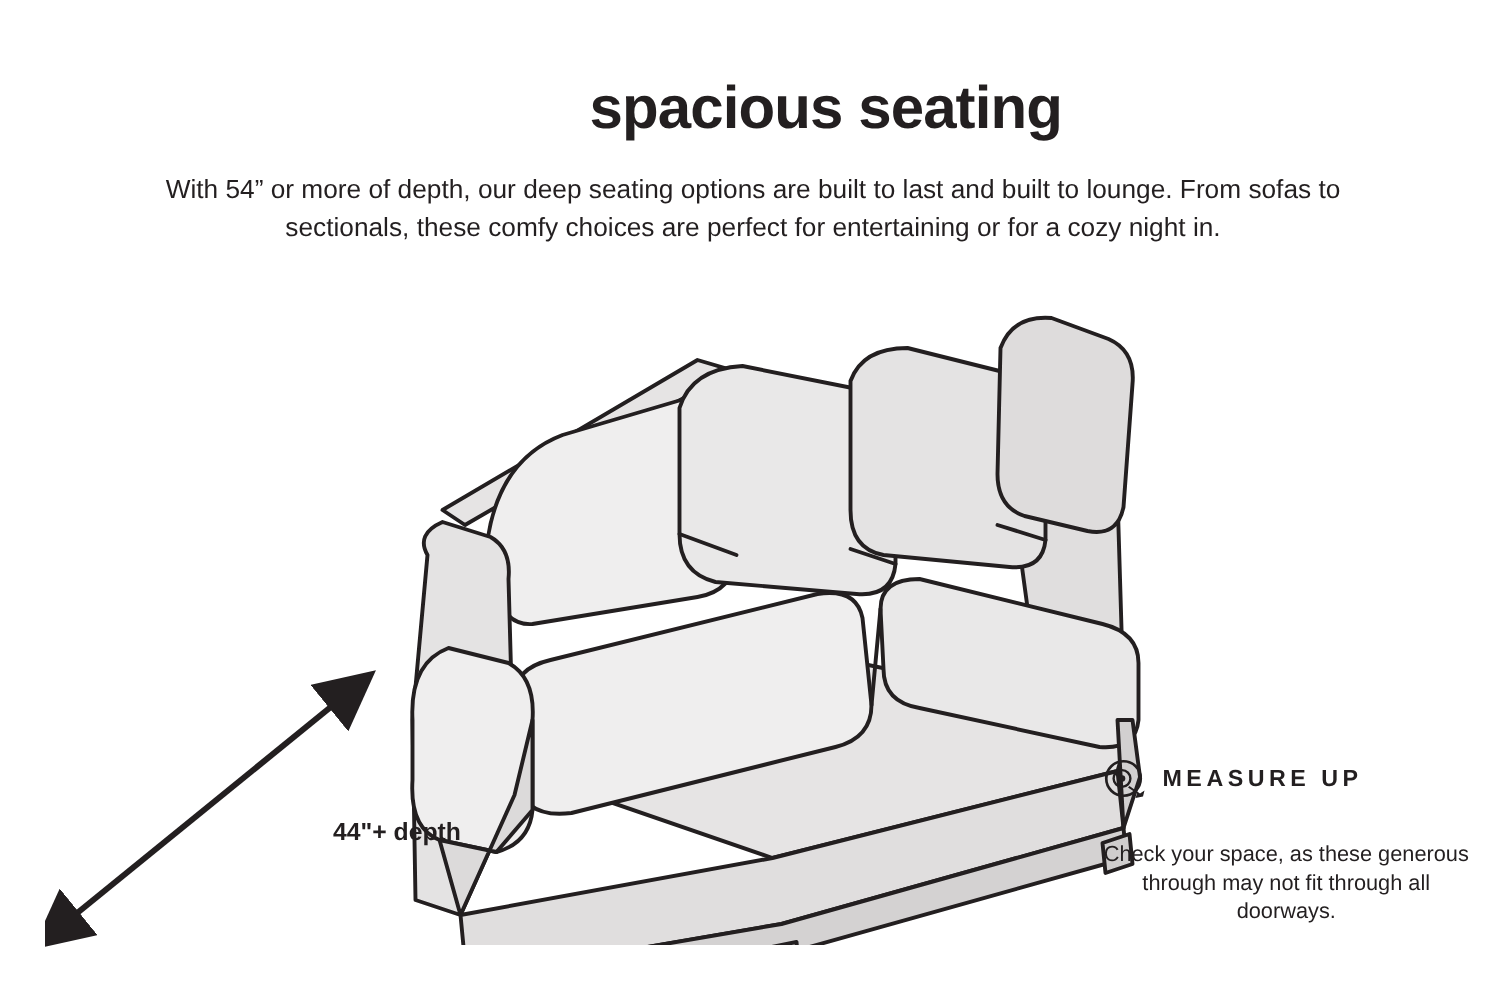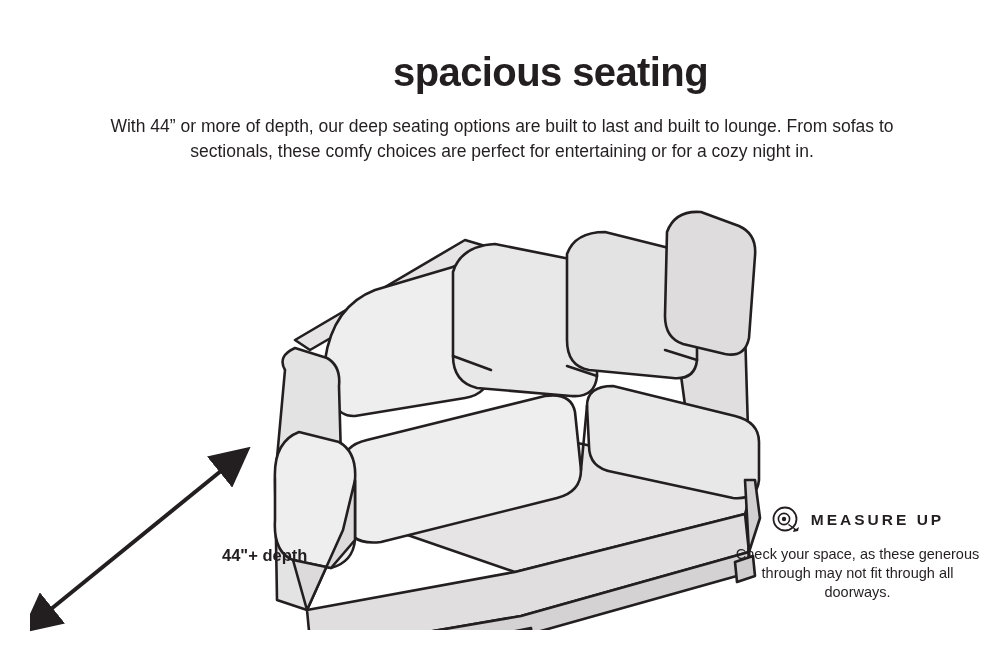--- a/index.html
+++ b/index.html
@@ -52,23 +52,23 @@
   .measure-block {
     position: absolute;
     left: 735px;
     top: 505px;
     width: 245px;
     text-align: center;
   }
   .measure-title-row {
     display: flex;
     align-items: center;
-    justify-content: center;
+    justify-content: flex-start;
     gap: 10px;
-    margin-bottom: 10px;
+    margin-bottom: 26px;
   }
   .measure-title {
     font-size: 15.5px;
     font-weight: bold;
     letter-spacing: 3px;
     color: #231f20;
   }
   .measure-text {
     font-size: 14.5px;
     line-height: 19px;
@@ -84,21 +84,21 @@
   }
   svg { display: block; }
 </style>
 </head>
 <body>
 
 <div class="page">
 
   <div class="headline">spacious seating</div>
 
-  <div class="subhead">With 44” or more of depth, our deep seating options are built to last and built to lounge. From sofas to sectionals, these comfy choices are perfect for entertaining or for a cozy night in.</div>
+  <div class="subhead">With 54” or more of depth, our deep seating options are built to last and built to lounge. From sofas to sectionals, these comfy choices are perfect for entertaining or for a cozy night in.</div>
 
   <div class="illustration">
     <svg width="580" height="450" viewBox="0 0 580 450" xmlns="http://www.w3.org/2000/svg">
       <g fill="#eceaea" stroke="#231f20" stroke-width="2.6" stroke-linejoin="round" stroke-linecap="round">
 
         <path d="M455 115 L530 150 L533 250 L470 225 Z" fill="#e0dede"></path>
 
         <path d="M80 160 L250 60 L470 125 L455 135 L250 80 L95 170 Z" fill="#e6e4e4"></path>
 
         <path d="M110 180 Q118 126 160 110 L248 84 Q268 80 272 104 L276 190 Q274 214 250 218 L140 236 Q112 238 110 180 Z" fill="#efeeee"></path>

